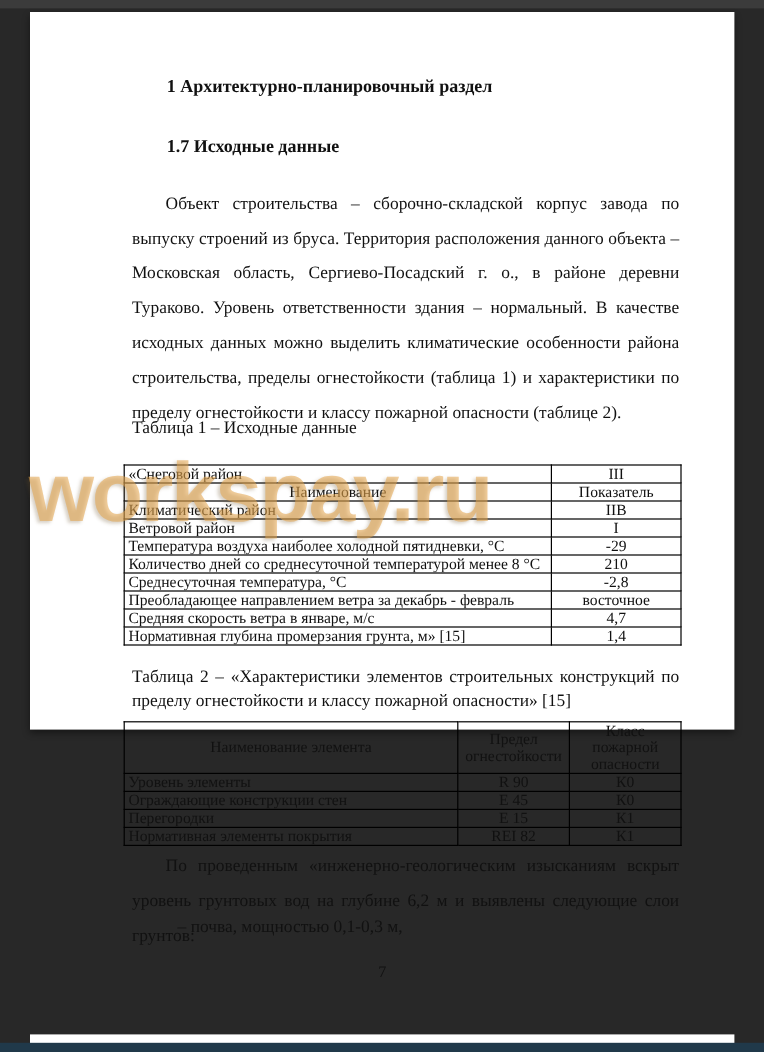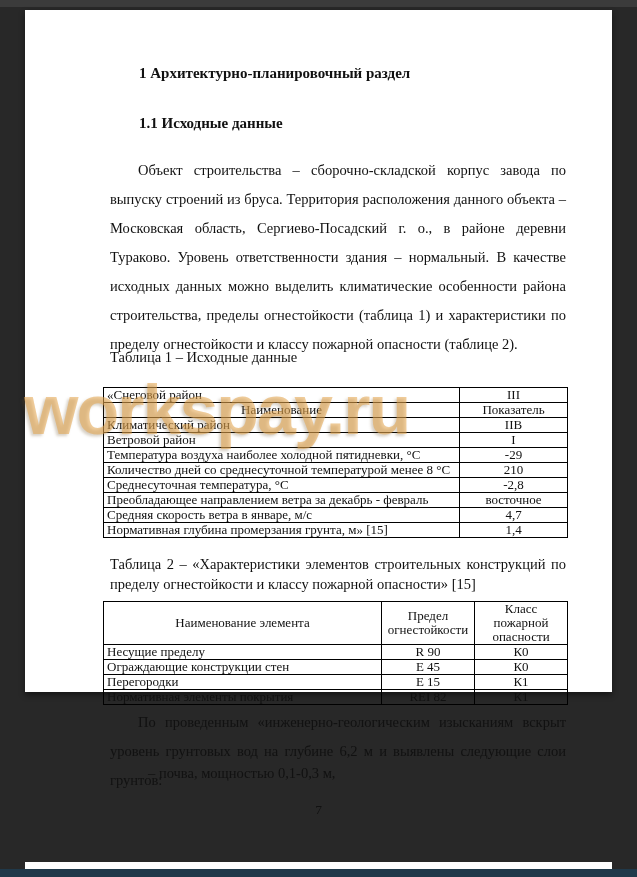--- a/index.html
+++ b/index.html
@@ -9,21 +9,21 @@
     background: #282828;
     overflow: hidden;
     font-family: "Liberation Serif", serif;
     color: #111;
   }
   .top-bar {
     position: absolute; left: 0; top: 0; width: 637px; height: 7px;
     background: #3b3b3b;
   }
   .page {
-    position: absolute; left: 25px; top: 10px; width: 587px; height: 682px;
+    position: absolute; left: 25px; top: 10px; width: 587px; height: 598px;
     background: #ffffff;
     box-shadow: 0 3px 6px rgba(0,0,0,0.45);
   }
   .next-page-sliver {
     position: absolute; left: 25px; top: 862px; width: 587px; height: 8px;
     background: #ffffff;
   }
   .bottom-bar {
     position: absolute; left: 0; top: 869px; width: 637px; height: 8px;
     background: #20394a;
@@ -93,21 +93,21 @@
 </style>
 </head>
 <body>
 
 <div class="top-bar"></div>
 
 <div class="page">
 
   <div class="h-section">1 Архитектурно-планировочный раздел</div>
 
-  <div class="h-subsection">1.1 Исходные данные</div>
+  <div class="h-subsection">1.7 Исходные данные</div>
 
   <div class="para para-intro">Объект строительства – сборочно-складской корпус завода по выпуску строений из бруса. Территория расположения данного объекта – Московская область, Сергиево-Посадский г. о., в районе деревни Тураково. Уровень ответственности здания – нормальный. В качестве исходных данных можно выделить климатические особенности района строительства, пределы огнестойкости (таблица 1) и характеристики по пределу огнестойкости и классу пожарной опасности (таблице 2).</div>
 
   <div class="tbl-caption-1">Таблица 1 – Исходные данные</div>
 
   <table class="doc-table" id="table1">
     <colgroup>
         <col style="width:356px">
         <col style="width:108px">
       </colgroup>
@@ -163,21 +163,21 @@
         <col style="width:93px">
         <col style="width:93px">
       </colgroup>
     <tbody>
         <tr>
       <th>Наименование элемента</th>
       <th>Предел огнестойкости</th>
       <th>Класс пожарной опасности</th>
     </tr>
     <tr>
-      <td>Несущие пределу</td>
+      <td>Уровень элементы</td>
       <td class="val">R 90</td>
       <td class="val">К0</td>
     </tr>
     <tr>
       <td>Ограждающие конструкции стен</td>
       <td class="val">Е 45</td>
       <td class="val">К0</td>
     </tr>
     <tr>
       <td>Перегородки</td>

